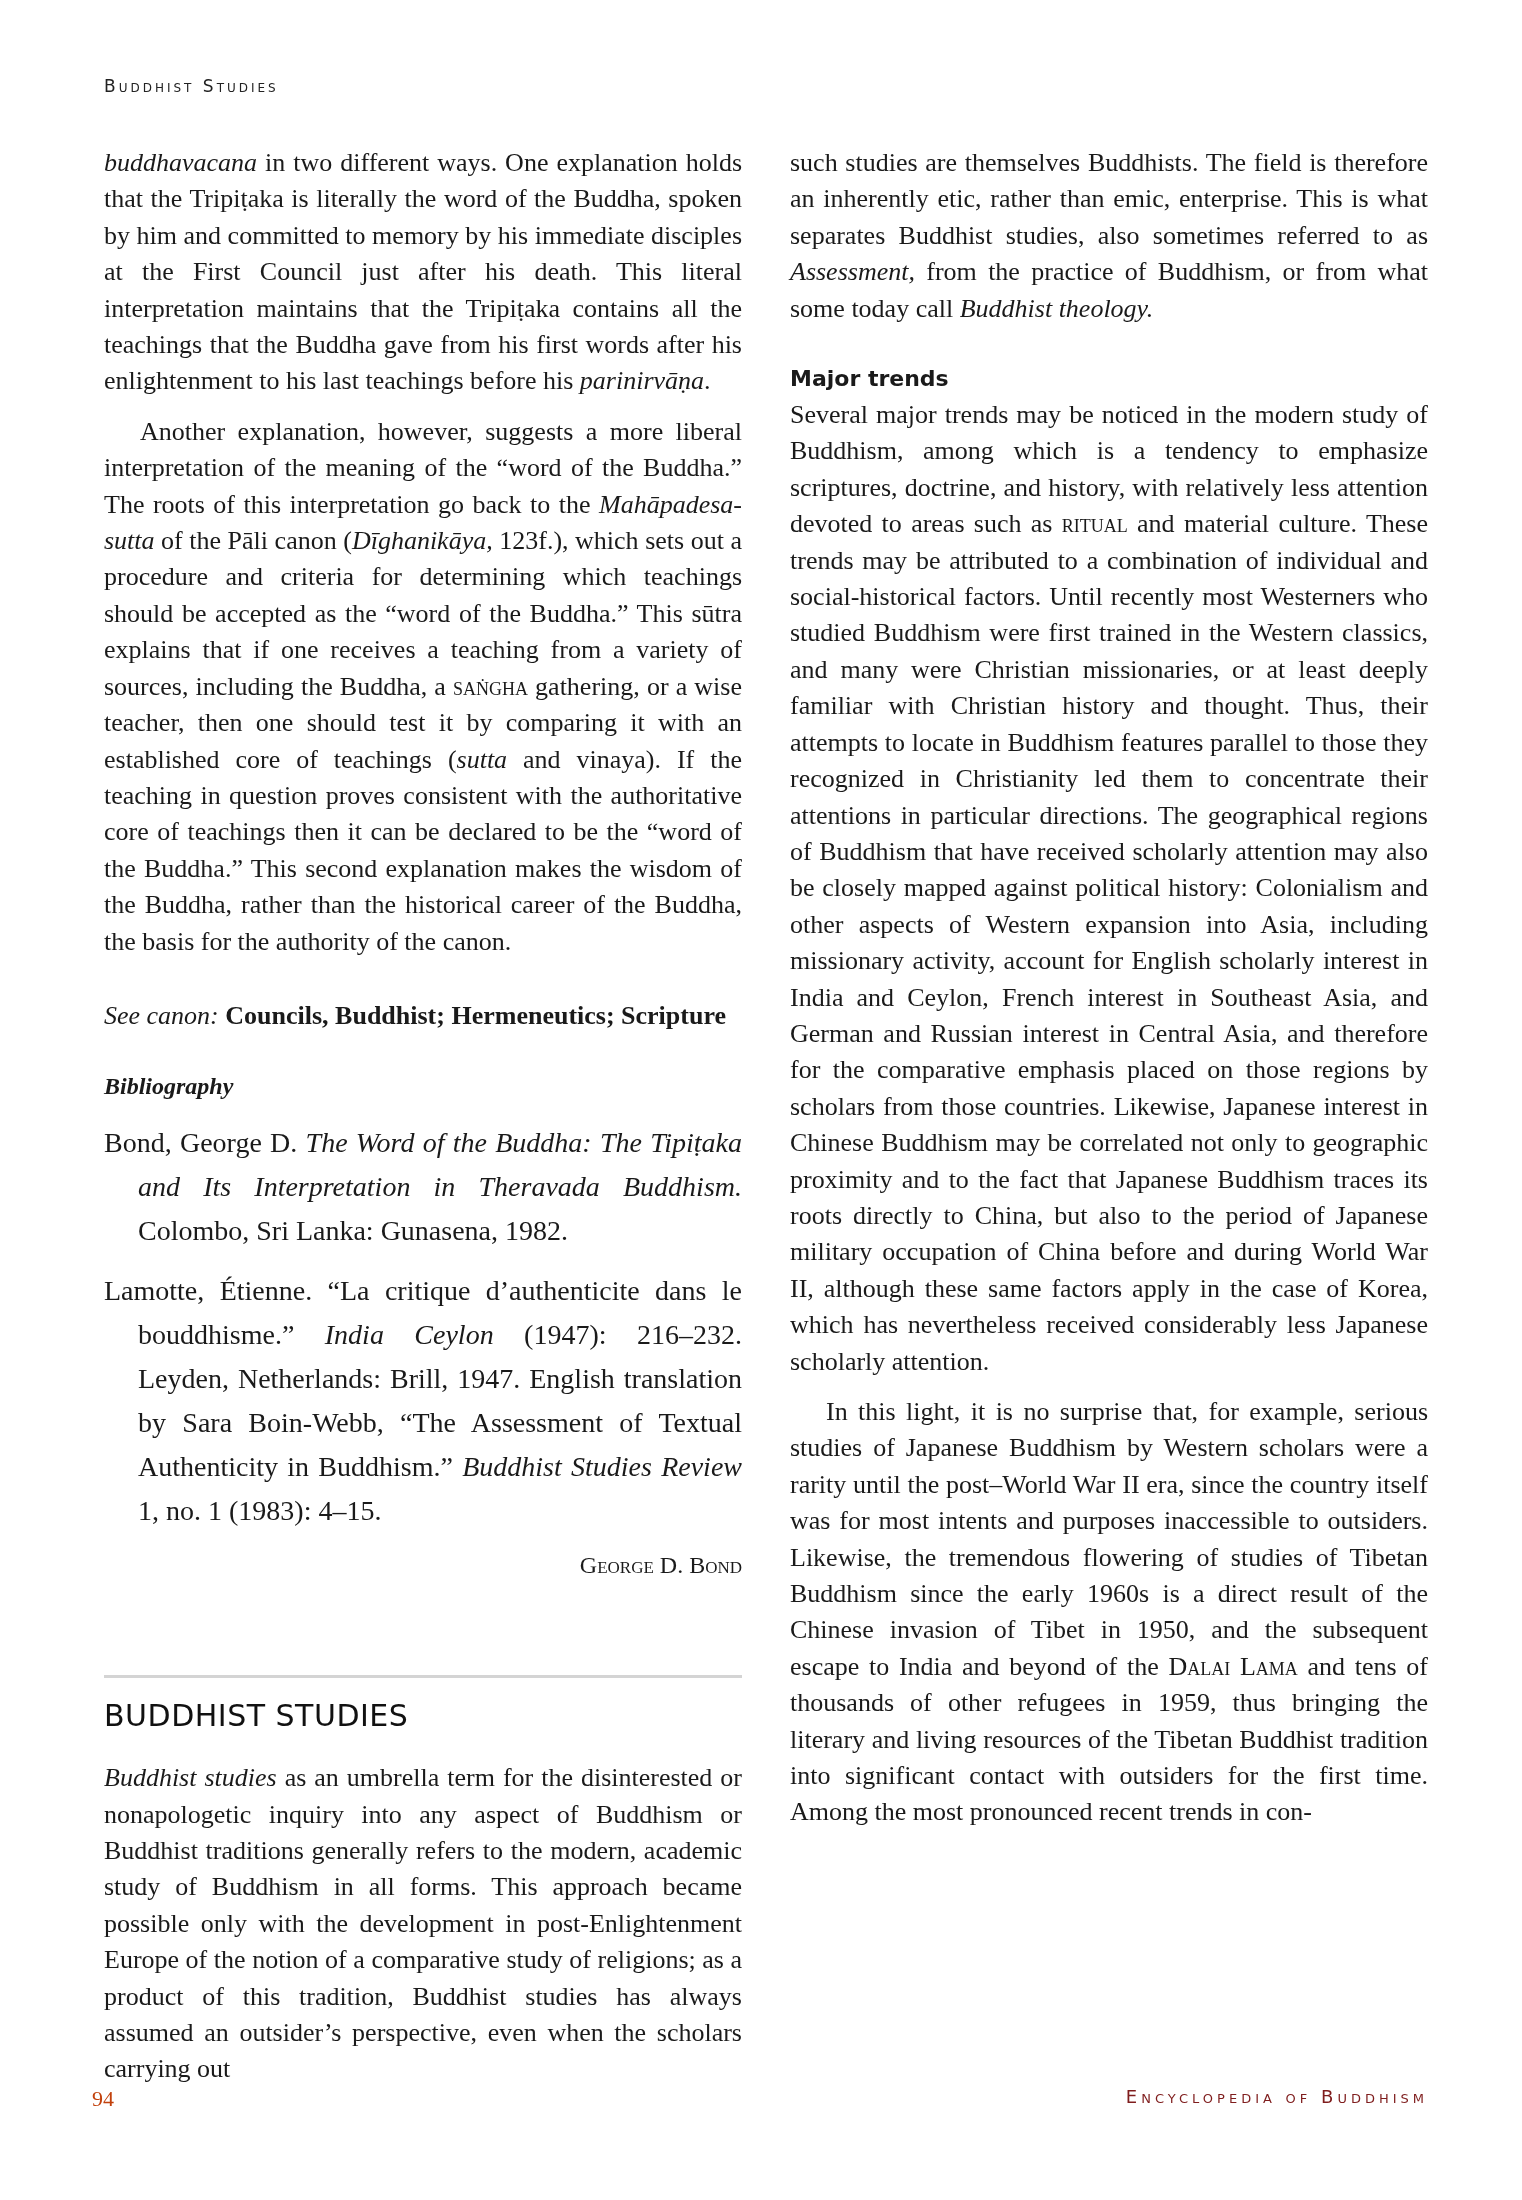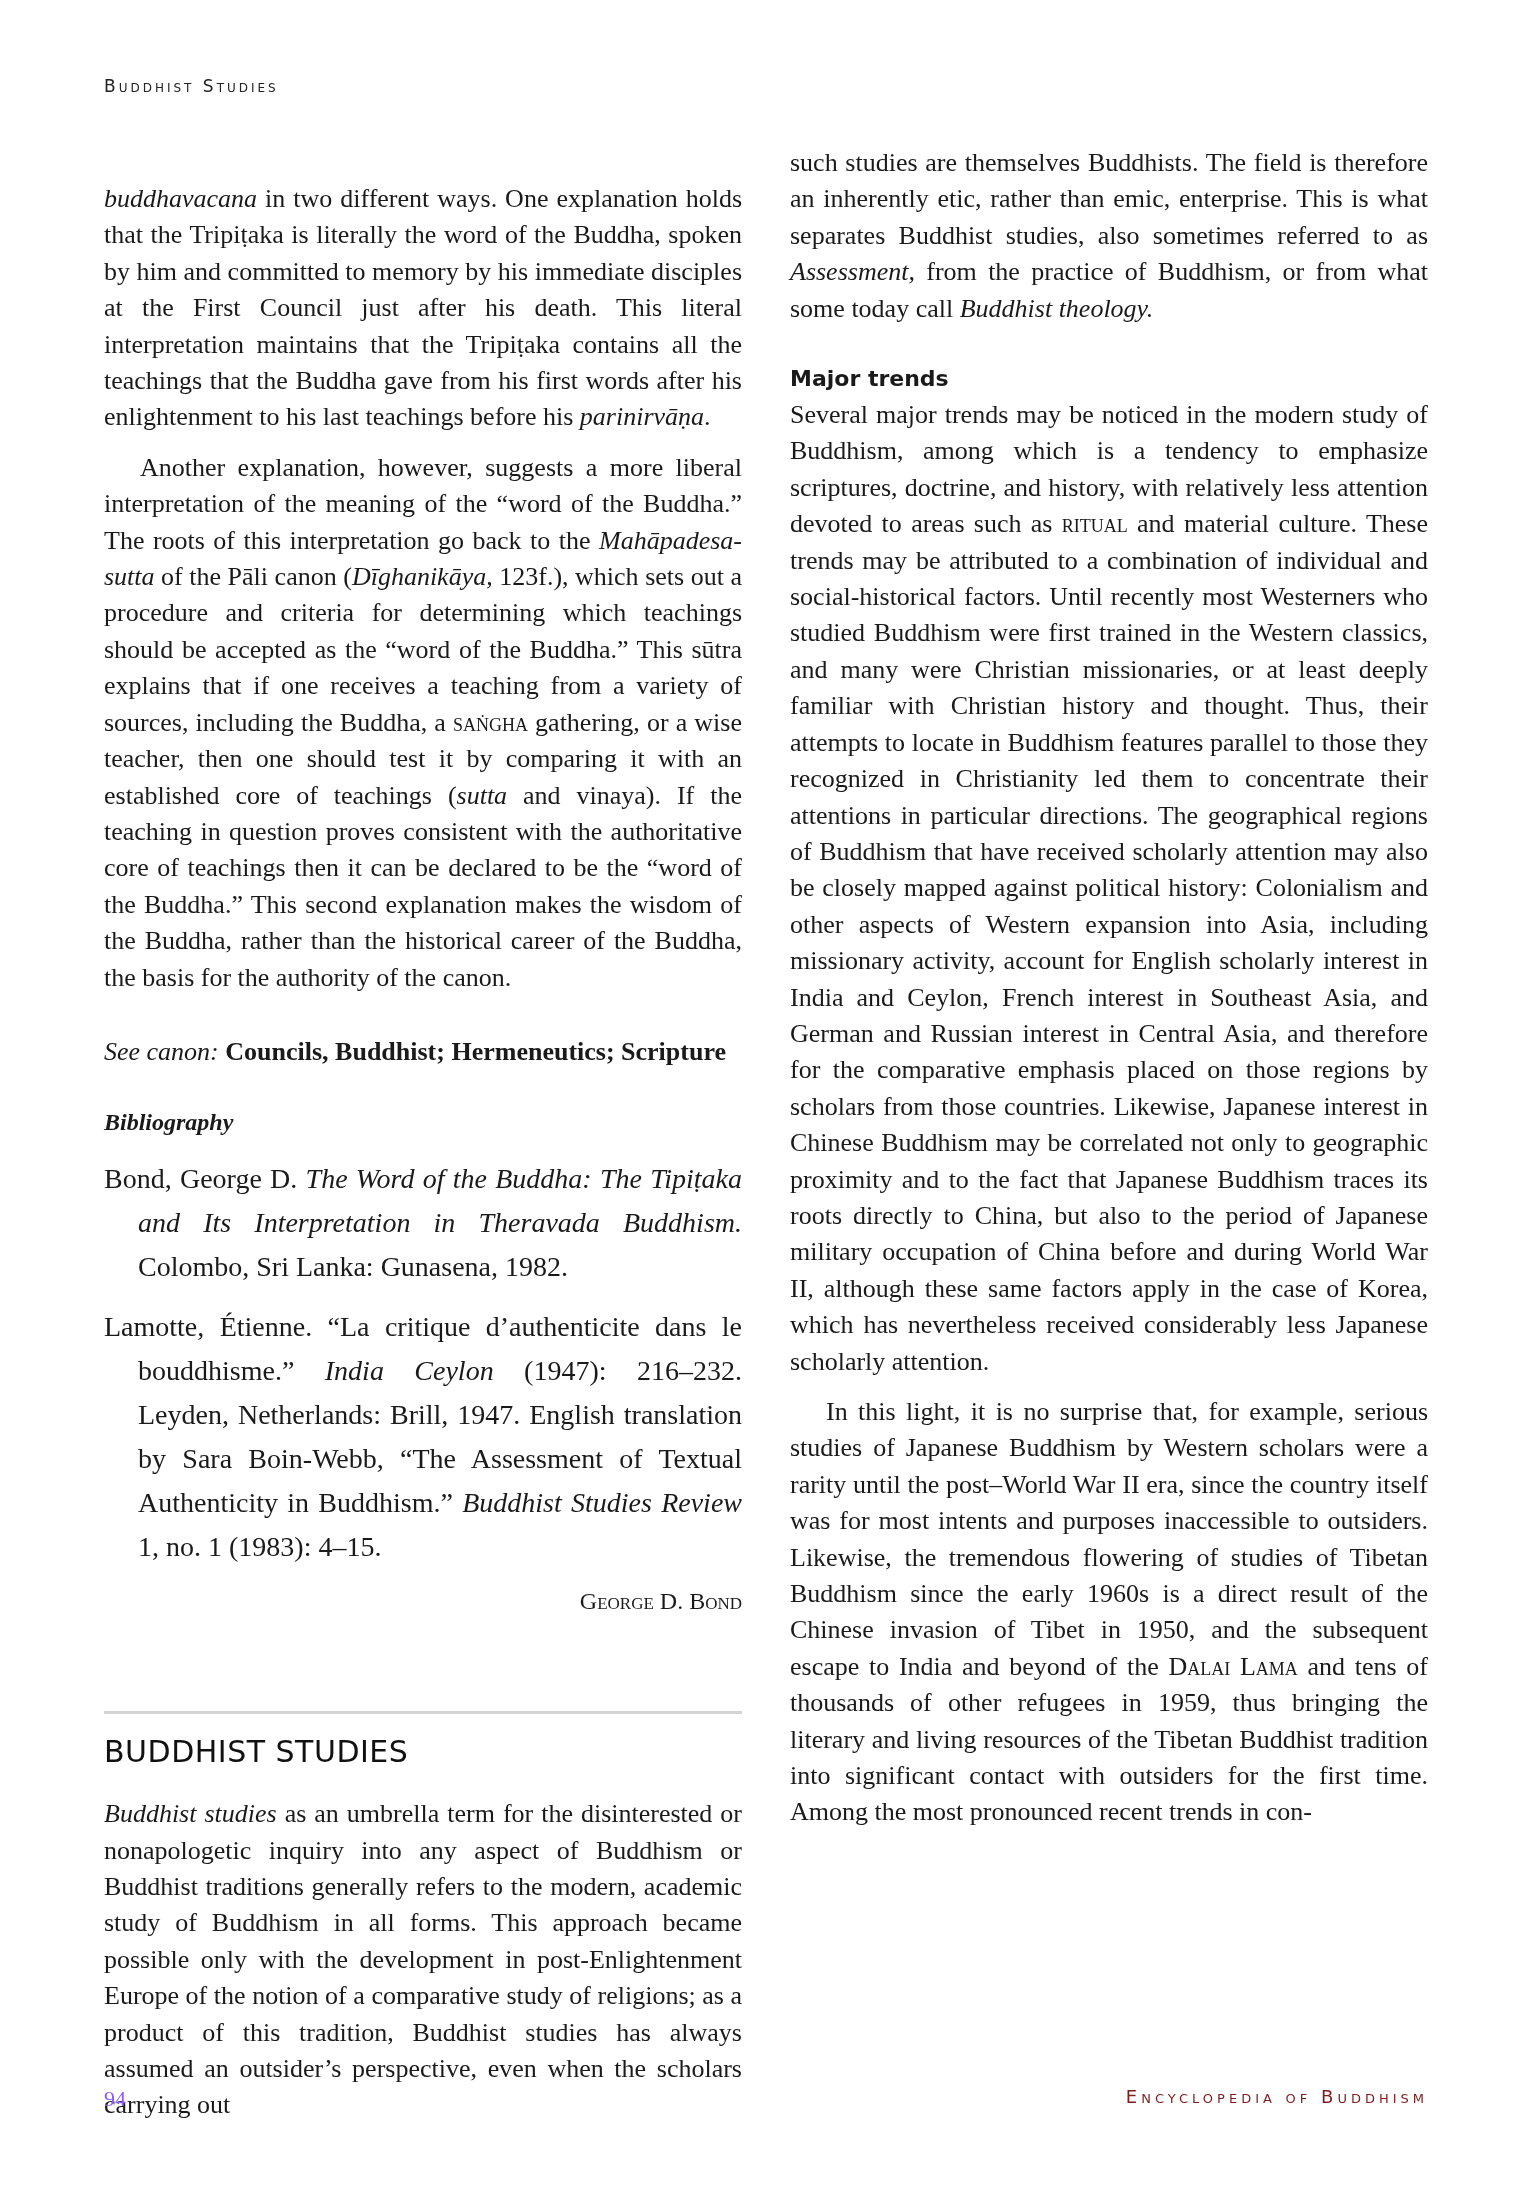--- a/index.html
+++ b/index.html
@@ -1,36 +1,36 @@
 <!DOCTYPE html>
 <html><head>
 <meta charset="utf-8">
 <style>
   html, body { margin:0; padding:0; background:#ffffff; }
   body { width:1522px; height:2200px; position:relative; overflow:hidden; color:#1a1a1a; }
   .running-head { position:absolute; left:104px; top:76px; font-size:17px; letter-spacing:3px; font-family:"DejaVu Sans","Liberation Sans",sans-serif; font-variant:small-caps; color:#222; }
   .col { position:absolute; top:145px; width:638px; font-family:"Liberation Serif","DejaVu Serif",serif; font-size:26px; line-height:36.4px; text-align:justify; hyphens:manual; }
-  .col-left { left:104px;margin-top:36px; }
+  .col-left { left:104px; }
   .col-right { left:790px; }
   p { margin:0; }
   .indent { text-indent:36px;font-family:Liberation Serif, serif; }
   .gap-sm { margin-top:14px; }
   .gap-md { margin-top:38px; }
   .gap-lg { margin-top:34px; }
   i { font-style:italic; }
   .sc { font-variant:small-caps; }
   .see-also { text-align:left; }
   .see-also b { font-weight:bold; }
   .biblio-head { font-weight:bold; font-style:italic; font-size:24px;font-family:Liberation Serif, serif; }
   .bib { font-size:28px; line-height:44px; padding-left:34px; text-indent:-34px; text-align:justify;font-family:Liberation Serif, serif; }
   .author { text-align:right; font-variant:small-caps; font-size:24px; }
   .divider { height:3px; background:#d4d4d4; margin-top:92px; }
   .entry-title { font-family:"DejaVu Sans","Liberation Sans",sans-serif; font-size:30px; font-weight:normal; letter-spacing:0.5px; margin-top:18px; line-height:40px; color:#111; }
   .subhead { font-family:"DejaVu Sans","Liberation Sans",sans-serif; font-weight:bold; font-size:22px; line-height:32px; }
-  .footer-page { position:absolute; left:104px; top:2086px; font-family:"Liberation Serif","DejaVu Serif",serif; font-size:22px; color:#8b5cf6; }
+  .footer-page { position:absolute; left:92px; top:2086px; font-family:"Liberation Serif","DejaVu Serif",serif; font-size:22px; color:#c2410c; }
   .footer-title { position:absolute; right:94px; top:2086px; font-family:"DejaVu Sans","Liberation Sans",sans-serif; font-size:18px; letter-spacing:4px; font-variant:small-caps; color:#7f1d1d; }
 </style>
 </head>
 <body>
 
 <div class="running-head">Buddhist Studies</div>
 
 <div class="col col-left">
   <p><i>buddhavacana</i><span> in two different ways. One explanation holds that the Tripiṭaka is literally the word of the Buddha, spoken by him and committed to memory by his immediate disciples at the First Council just after his death. This literal interpretation maintains that the Tripiṭaka contains all the teachings that the Buddha gave from his first words after his enlightenment to his last teachings before his </span><i>parinirvāṇa</i><span>.</span></p>
 

